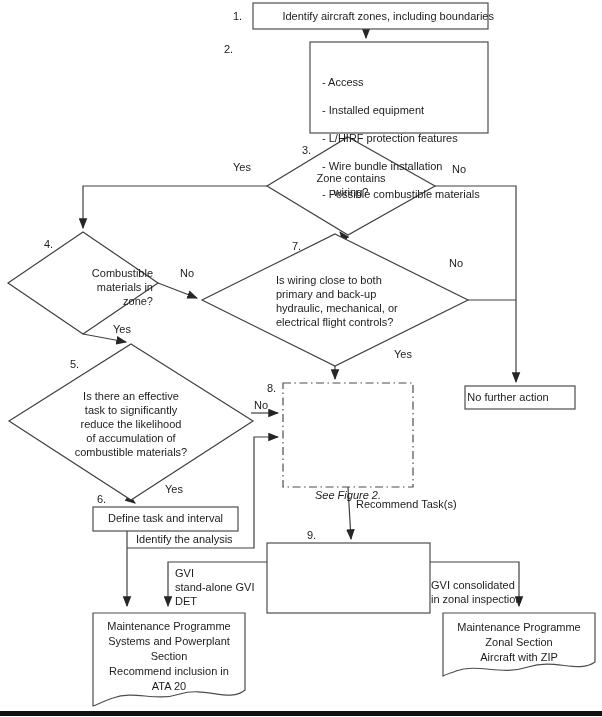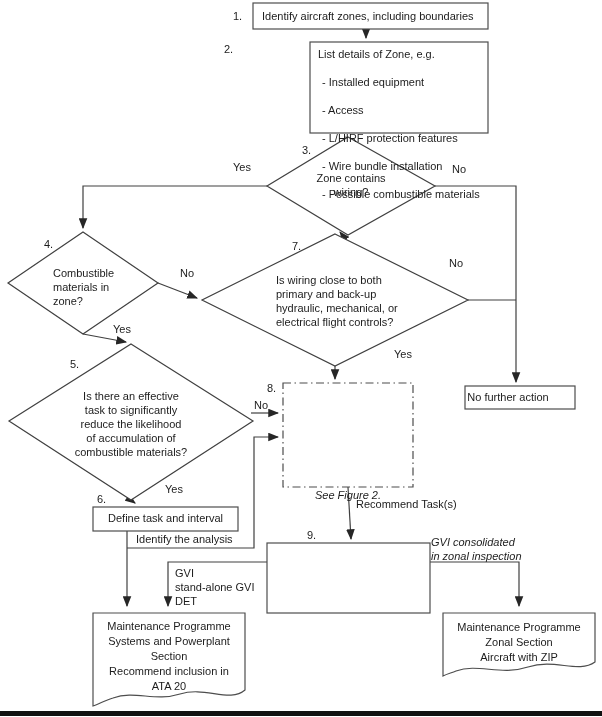--- a/index.html
+++ b/index.html
@@ -72,34 +72,33 @@
   <div class="t" style="left:233px; top:9px;">1.</div>
   <div class="t" style="left:224px; top:42px;">2.</div>
   <div class="t" style="left:302px; top:143px;">3.</div>
   <div class="t" style="left:44px;  top:237px;">4.</div>
   <div class="t" style="left:70px;  top:357px;">5.</div>
   <div class="t" style="left:97px;  top:492px;">6.</div>
   <div class="t" style="left:292px; top:239px;">7.</div>
   <div class="t" style="left:267px; top:381px;">8.</div>
   <div class="t" style="left:307px; top:528px;">9.</div>
 
-  <div class="t" style="left:262px; top:9px; width:220px;">Identify aircraft zones, including boundaries</div>
+  <div class="t" style="left:274px; top:9px; width:220px;text-align:right;">Identify aircraft zones, including boundaries</div>
 
-  <div class="t" style="left:318px; top:47px; width:166px;">List details of Zone, e.g.</div>
   <div class="t items" style="left:322px; top:61px; width:162px;">
+    <div>- Access</div>
     <div>- Installed equipment</div>
-    <div>- Access</div>
     <div>- L/HIRF protection features</div>
     <div>- Wire bundle installation</div>
     <div>- Possible combustible materials</div>
   </div>
 
   <div class="t c" style="left:296px; top:171px; width:110px;">Zone contains
 wiring?</div>
-  <div class="t" style="left:53px;  top:266px; width:100px;">Combustible
+  <div class="t" style="left:53px;  top:266px; width:100px;text-align:right;">Combustible
 materials in
 zone?</div>
   <div class="t" style="left:276px; top:273px; width:130px;">Is wiring close to both
 primary and back-up
 hydraulic, mechanical, or
 electrical flight controls?</div>
   <div class="t c" style="left:64px;  top:389px; width:134px;">Is there an effective
 task to significantly
 reduce the likelihood
 of accumulation of
@@ -125,16 +124,16 @@
   <div class="t" style="left:113px; top:322px;">Yes</div>
   <div class="t" style="left:449px; top:256px;">No</div>
   <div class="t" style="left:394px; top:347px;">Yes</div>
   <div class="t" style="left:254px; top:398px;">No</div>
   <div class="t" style="left:165px; top:482px;">Yes</div>
   <div class="t" style="left:136px; top:532px;">Identify the analysis</div>
   <div class="t" style="left:356px; top:497px;">Recommend Task(s)</div>
   <div class="t" style="left:175px; top:566px;">GVI
 stand-alone GVI
 DET</div>
-  <div class="t" style="left:431px; top:535px;font-style:italic;">GVI consolidated
+  <div class="t" style="left:431px; top:578px;">GVI consolidated
 in zonal inspection</div>
 
 </div>
 
 </body></html>

